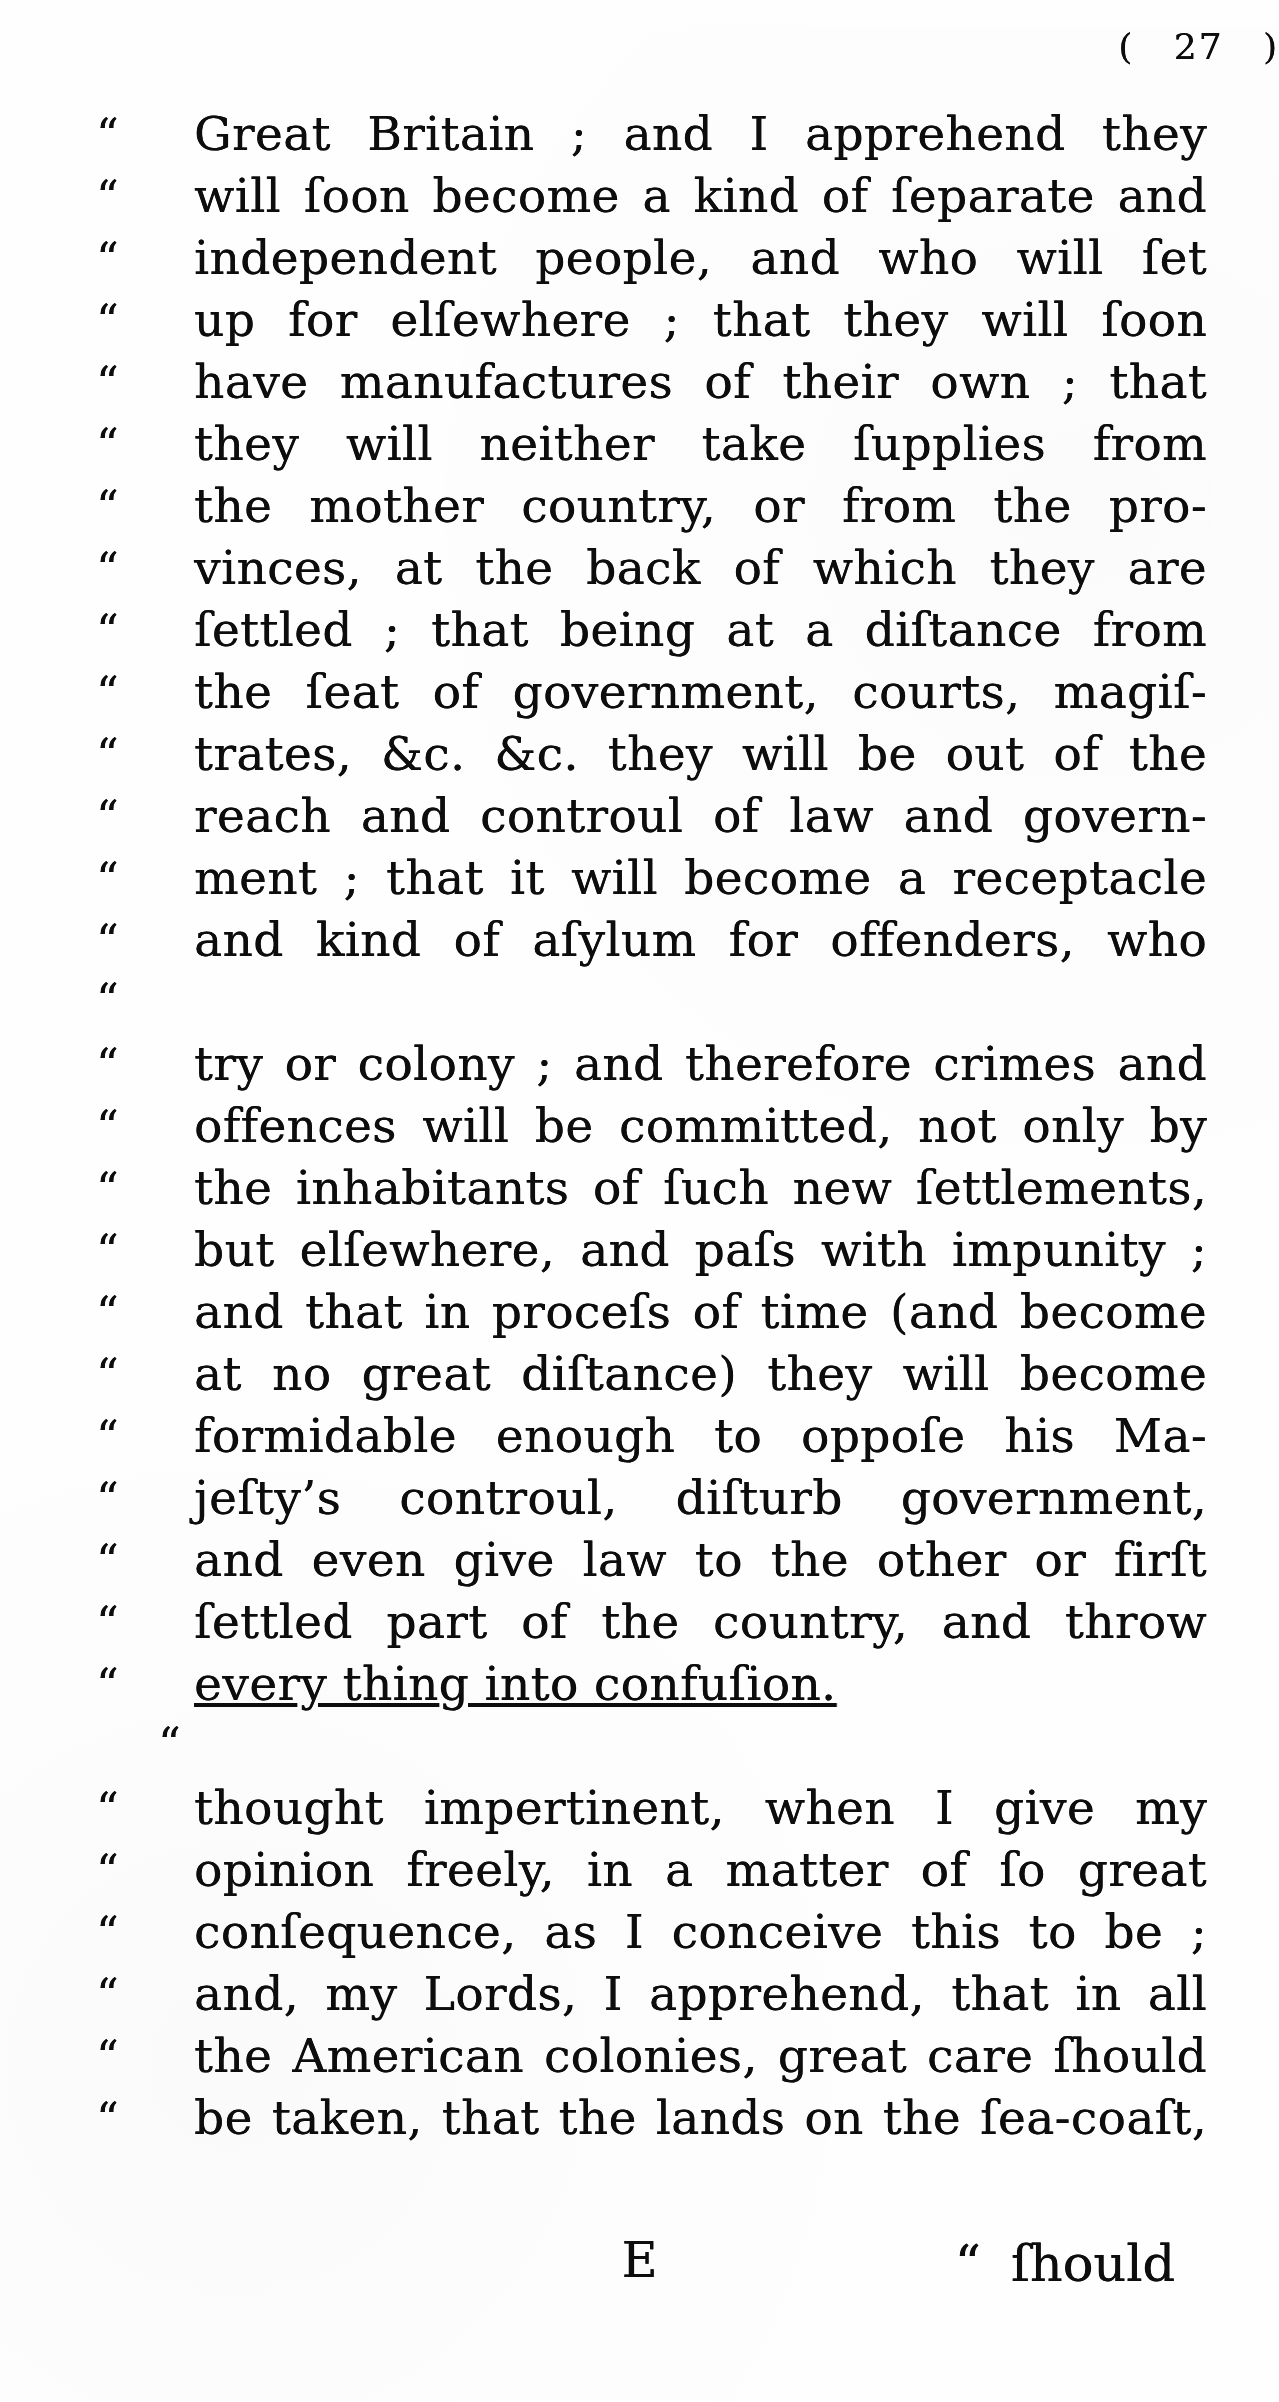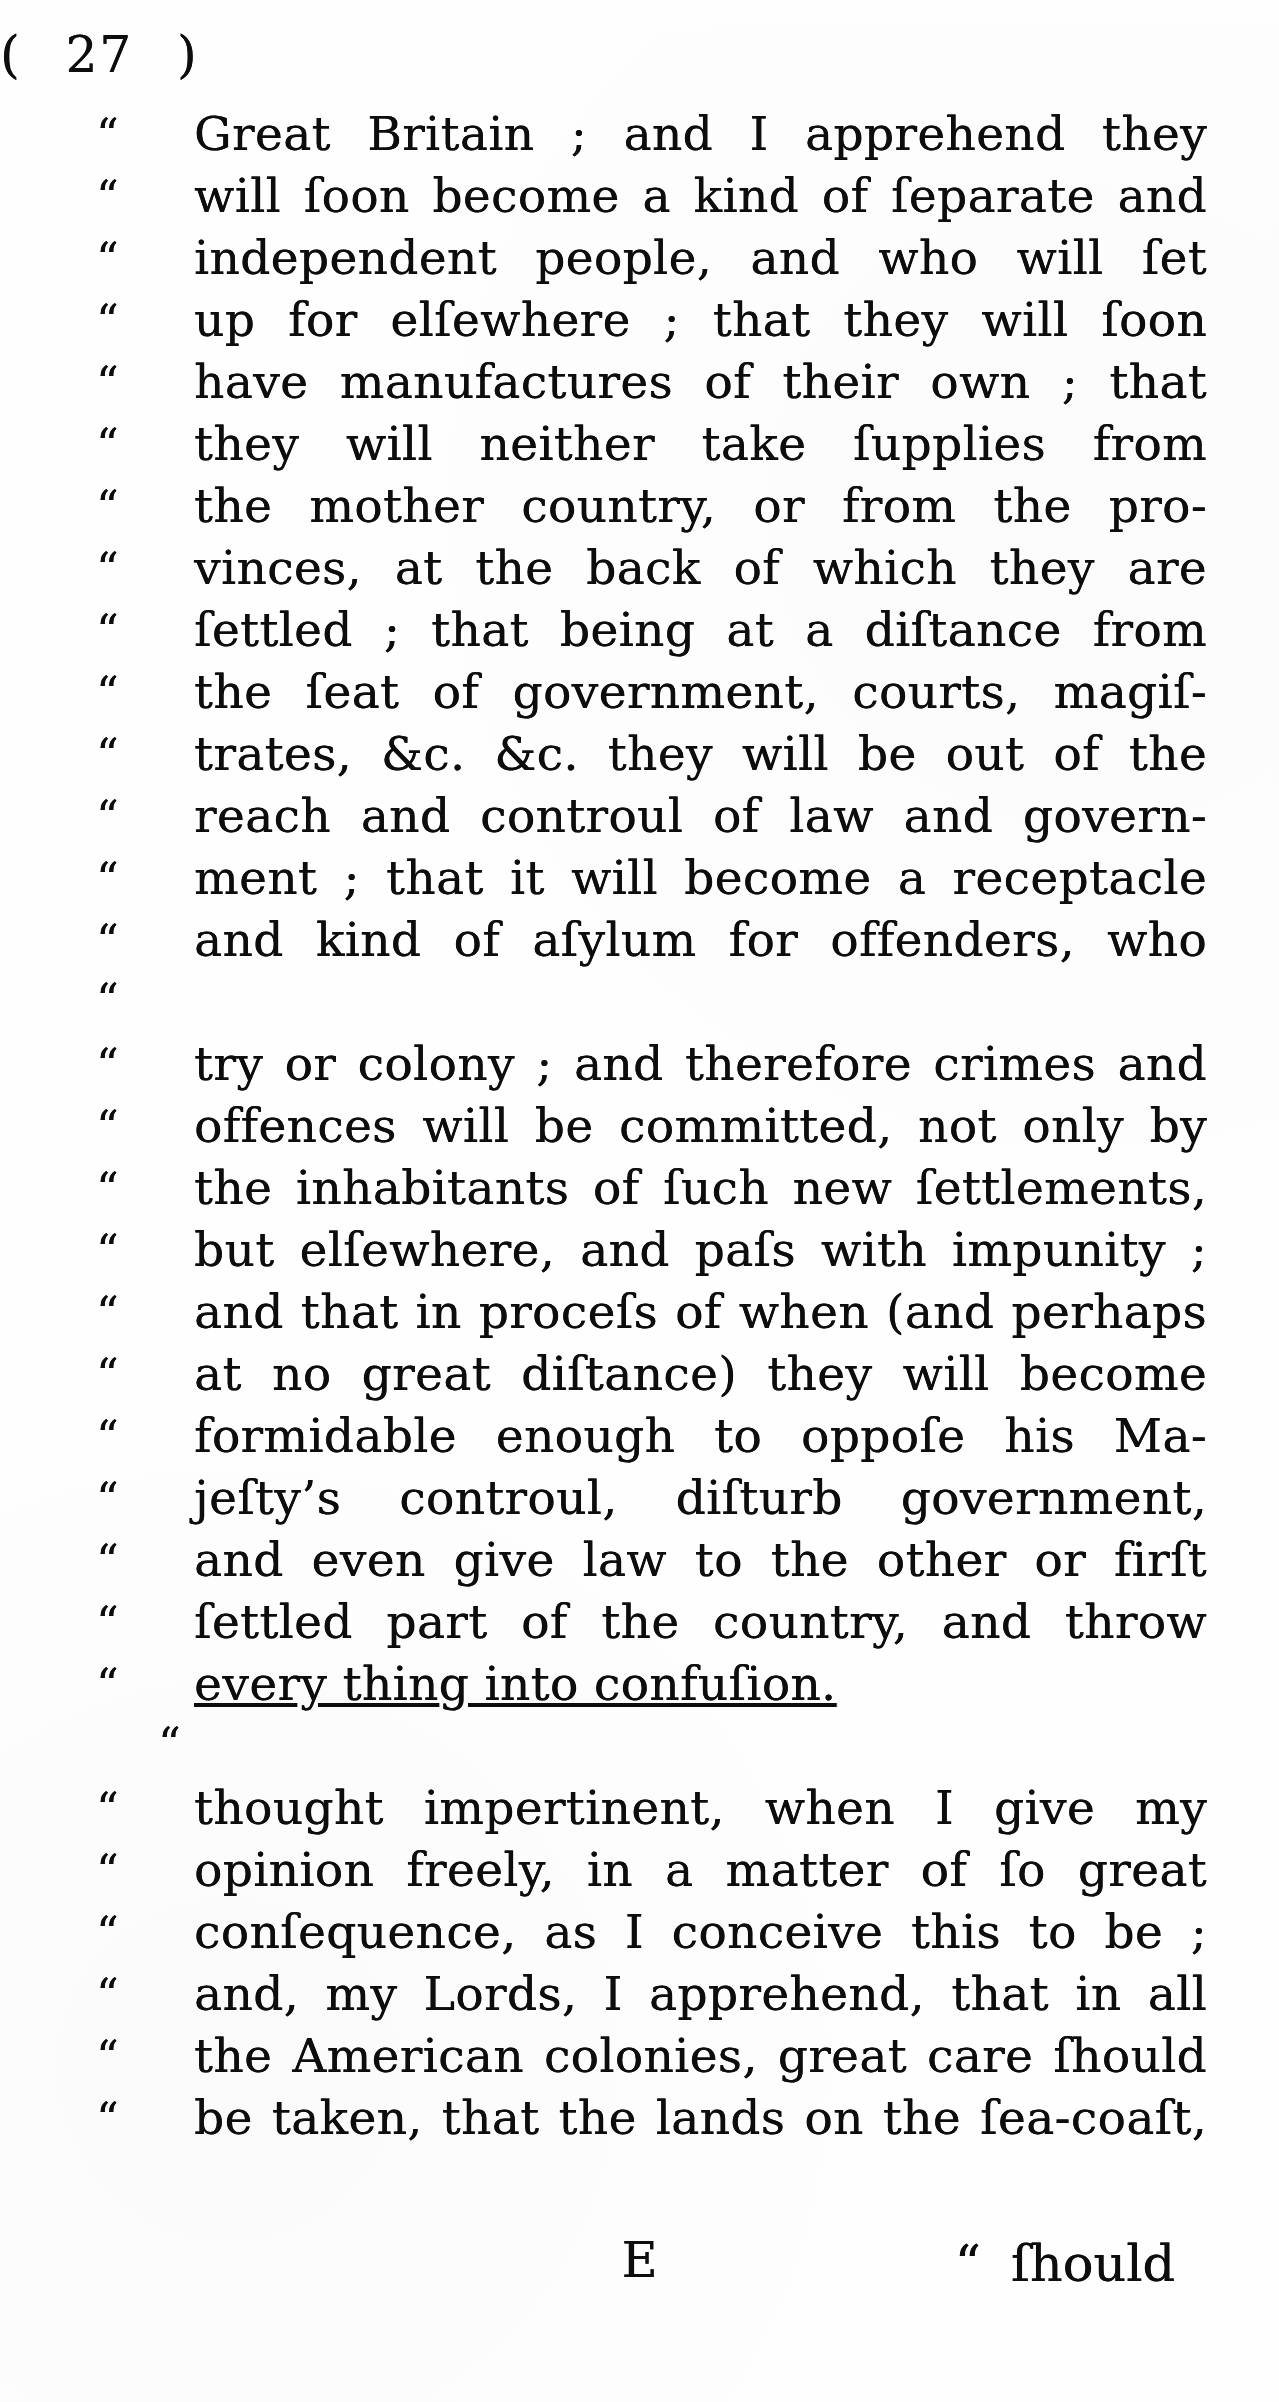--- a/index.html
+++ b/index.html
@@ -19,22 +19,22 @@
     position: relative;
     
     background:
       radial-gradient(circle at 18% 85%, rgba(0,0,0,0.015), transparent 30%),
       radial-gradient(circle at 85% 20%, rgba(0,0,0,0.012), transparent 35%),
       #fefefe;
   }
   .header {
     margin-top: 26px;
     height: 72px;
-    text-align: left;
-    font-size: 50px;
+    text-align: right;
+    font-size: 36px;
     word-spacing: 26px;
     letter-spacing: 2px;
     text-shadow: 0.4px 0 0 currentColor;
   }
   .body-text {
     margin-top: 8px;
     padding-left: 96px;
     padding-right: 72px;
     font-size: 47px;
     letter-spacing: 0.4px;
@@ -162,21 +162,21 @@
         <div class="line">
     <span class="q">“</span>
     <span class="t">the inhabitants of ſuch new ſettlements,</span>
   </div>
         <div class="line">
     <span class="q">“</span>
     <span class="t">but elſewhere, and paſs with impunity ;</span>
   </div>
         <div class="line">
     <span class="q">“</span>
-    <span class="t">and that in proceſs of when (and perhaps</span>
+    <span class="t">and that in proceſs of time (and become</span>
   </div>
         <div class="line">
     <span class="q">“</span>
     <span class="t">at no great diſtance) they will become</span>
   </div>
         <div class="line">
     <span class="q">“</span>
     <span class="t">formidable enough to oppoſe his Ma-</span>
   </div>
         <div class="line">

